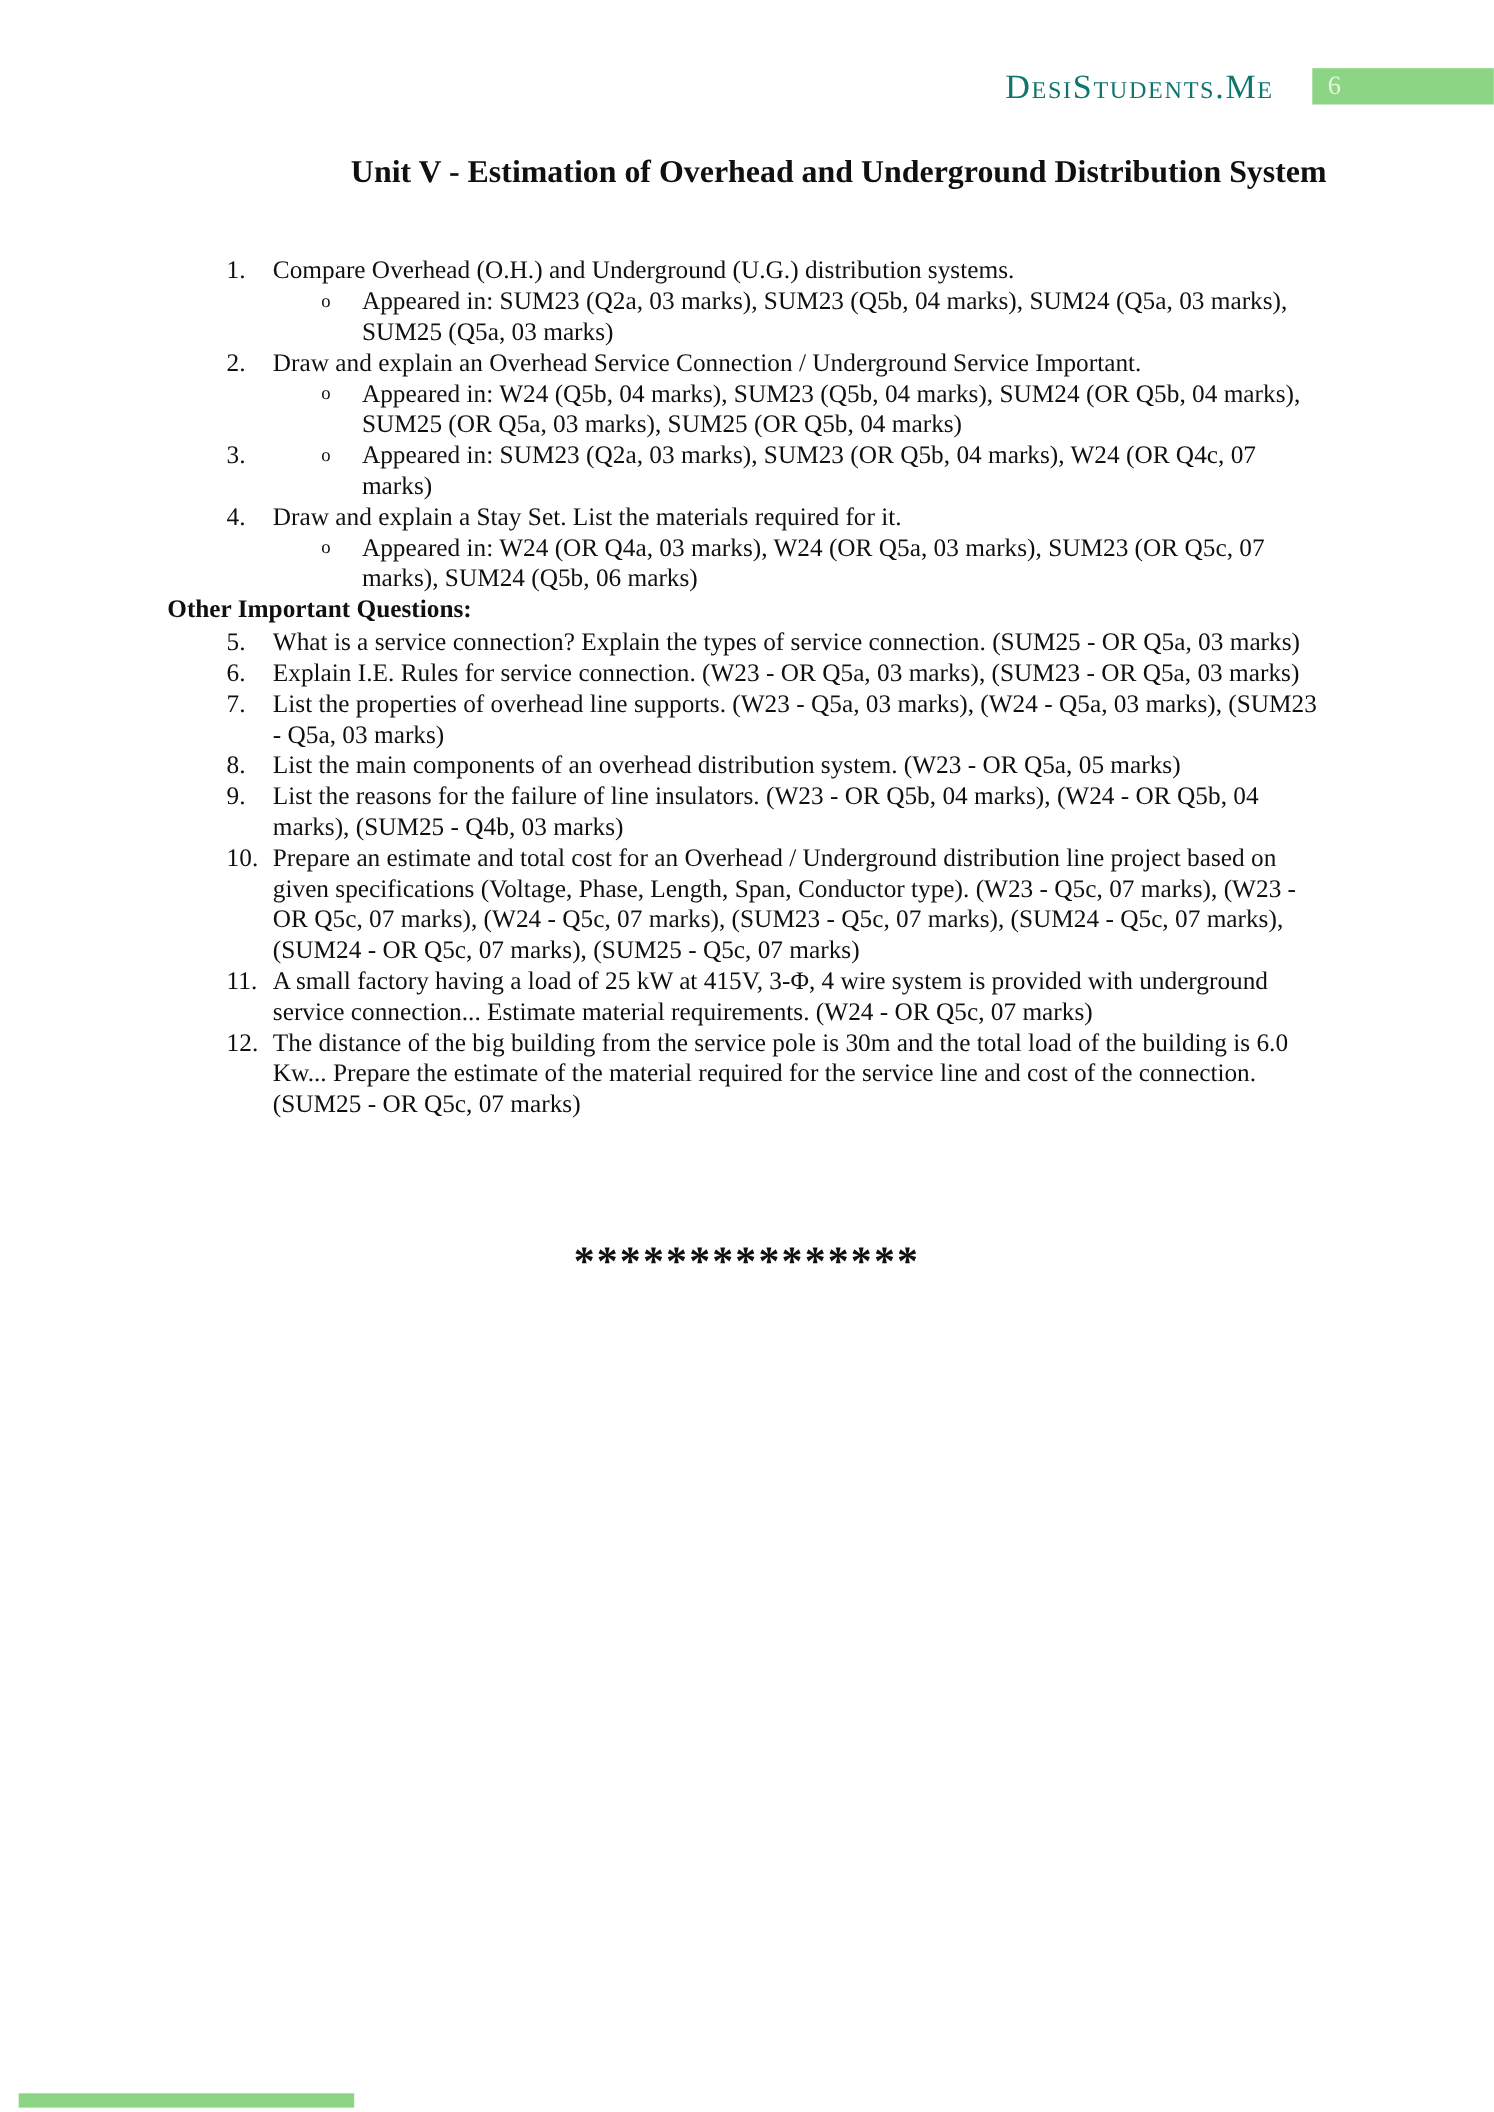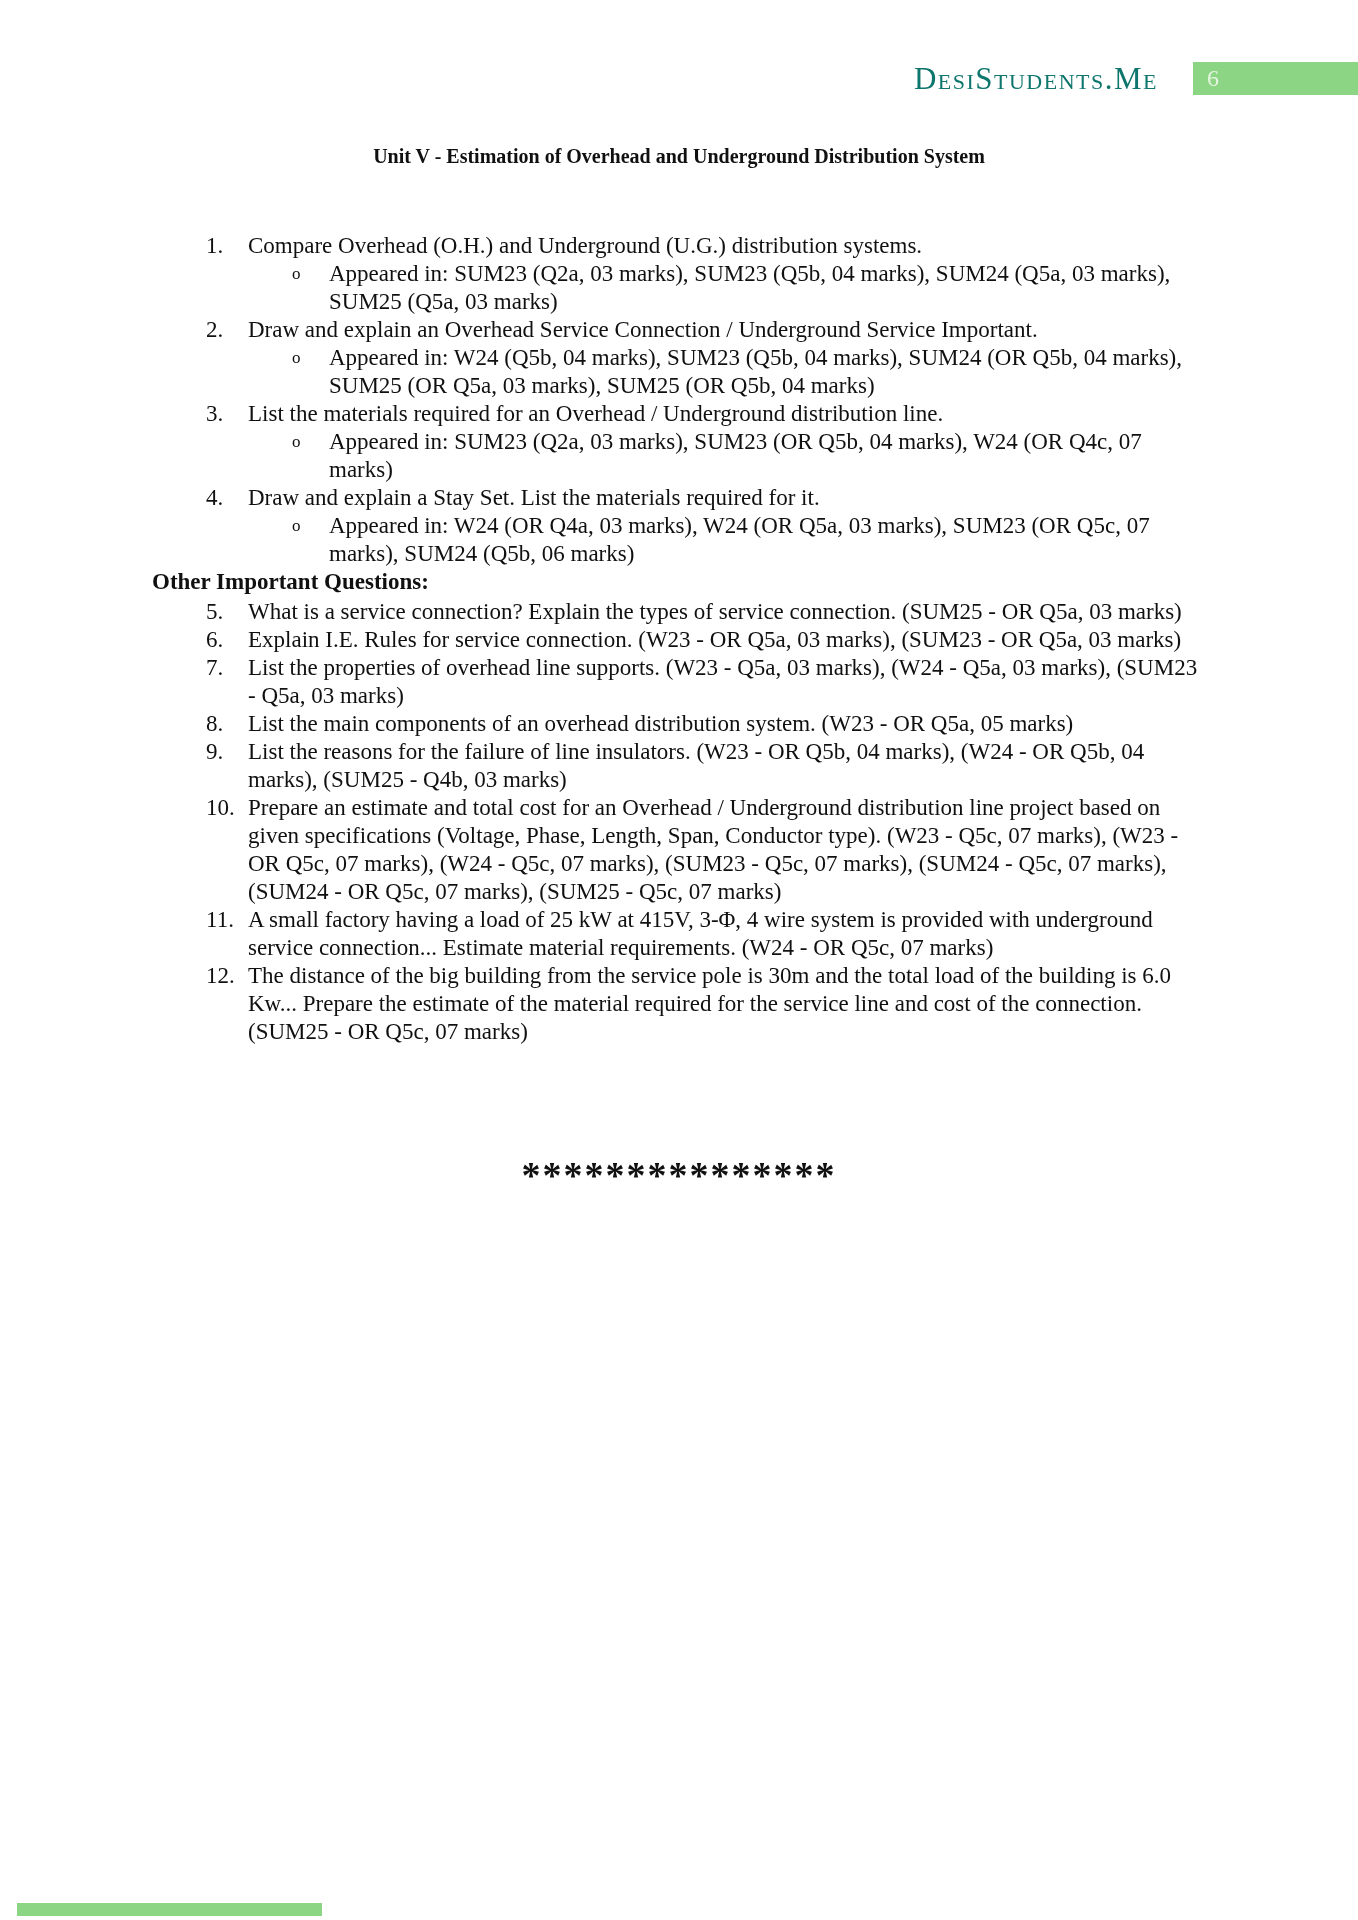--- a/index.html
+++ b/index.html
@@ -24,21 +24,21 @@
     padding-left: 14px; box-sizing: border-box;
     color: #e3f5de; font-size: 24px;
   }
 
   
   .content {
     position: absolute; top: 138px; left: 152px; width: 1054px;
     font-size: 23px; line-height: 28px;
   }
   .doc-title {
-    font-size: 20px; font-weight: bold; text-align: center;
+    font-size: 29px; font-weight: bold; text-align: right;
     margin: 0 0 58px 0; line-height: 36px;
   }
   .section-heading {
     font-size: 23px; font-weight: bold; margin: 0 0 2px 0; line-height: 28px;
   }
 
   ol.q-list { list-style: none; margin: 0; padding: 0; }
   .q-item { display: flex; }
   .num { flex: 0 0 42px; margin-left: 54px; }
   .q-body { flex: 1 1 auto; min-width: 0; }
@@ -93,21 +93,20 @@
         <div class="q-text bold">Draw and explain an Overhead Service Connection / Underground Service Important.</div>
         <div class="sub">
           <span class="marker">o</span>
           <div class="sub-text">Appeared in: W24 (Q5b, 04 marks), SUM23 (Q5b, 04 marks), SUM24 (OR Q5b, 04 marks), SUM25 (OR Q5a, 03 marks), SUM25 (OR Q5b, 04 marks)</div>
         </div>
       </div>
     </li>
     <li class="q-item">
       <span class="num">3.</span>
       <div class="q-body">
-        <div class="q-text bold">List the materials required for an Overhead / Underground distribution line.</div>
         <div class="sub">
           <span class="marker">o</span>
           <div class="sub-text">Appeared in: SUM23 (Q2a, 03 marks), SUM23 (OR Q5b, 04 marks), W24 (OR Q4c, 07 marks)</div>
         </div>
       </div>
     </li>
     <li class="q-item">
       <span class="num">4.</span>
       <div class="q-body">
         <div class="q-text bold">Draw and explain a Stay Set. List the materials required for it.</div>

